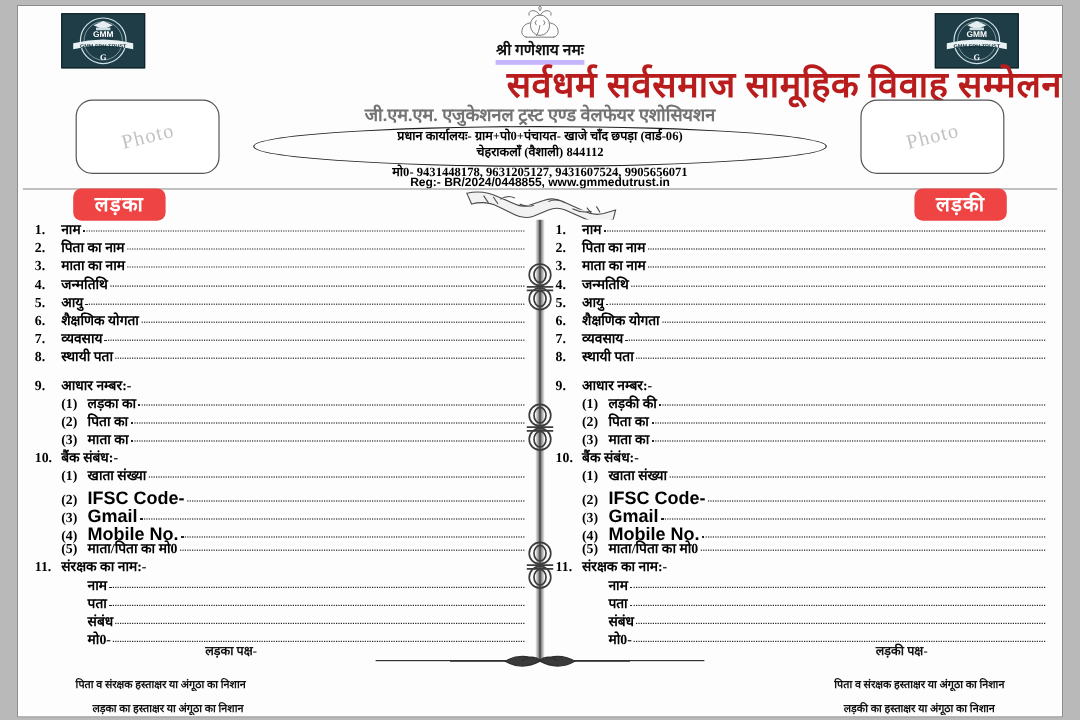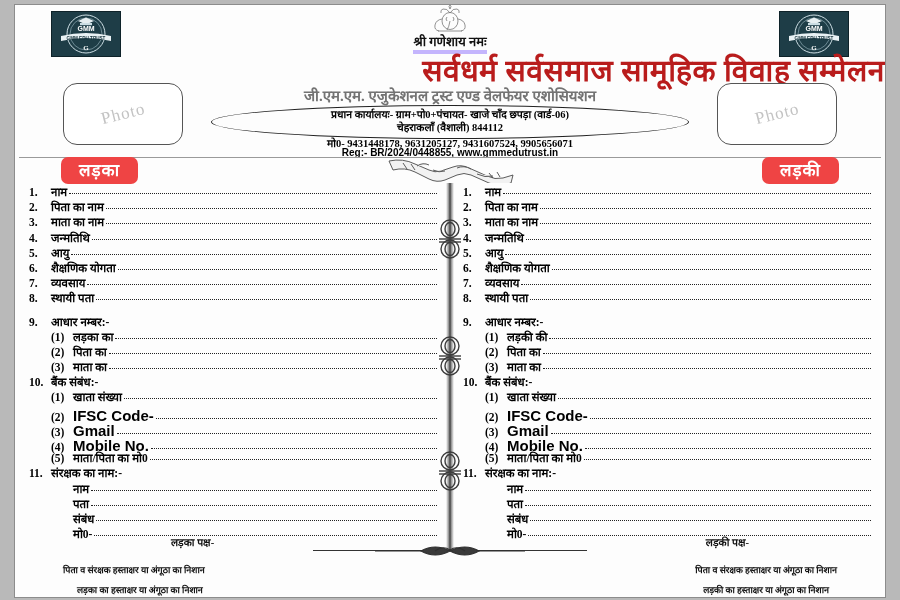--- a/index.html
+++ b/index.html
@@ -175,21 +175,21 @@
   }
   .foot-rule-l { left: 298px; width: 130px; }
   .foot-rule-r { right: 298px; width: 130px; }
 
   .side-label {
     position: absolute; top: 530px;
     font-family: "Liberation Serif", serif;
     font-size: 10.5px; font-weight: bold; color: #111;
   }
   .side-label.l { left: 120px; margin-left: 36px; }
-  .side-label.r { right: 136px; }
+  .side-label.r { right: 112px; }
 
   .sig {
     position: absolute;
     font-family: "Liberation Serif", serif;
     font-size: 9px; font-weight: bold; color: #111;
     white-space: nowrap;
   }
   .sig.guard-l { left: 48px;  top: 558px; }
   .sig.self-l  { left: 62px;  top: 578px; }
   .sig.guard-r { right: 48px; top: 558px; }

